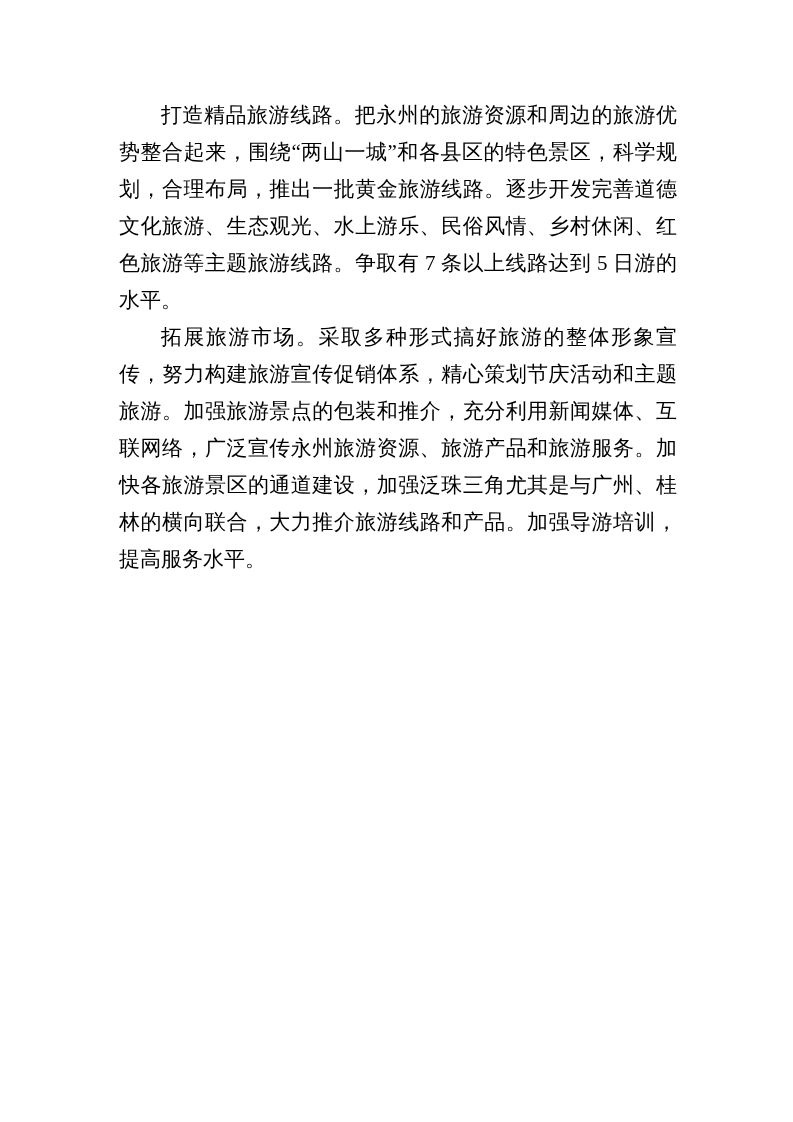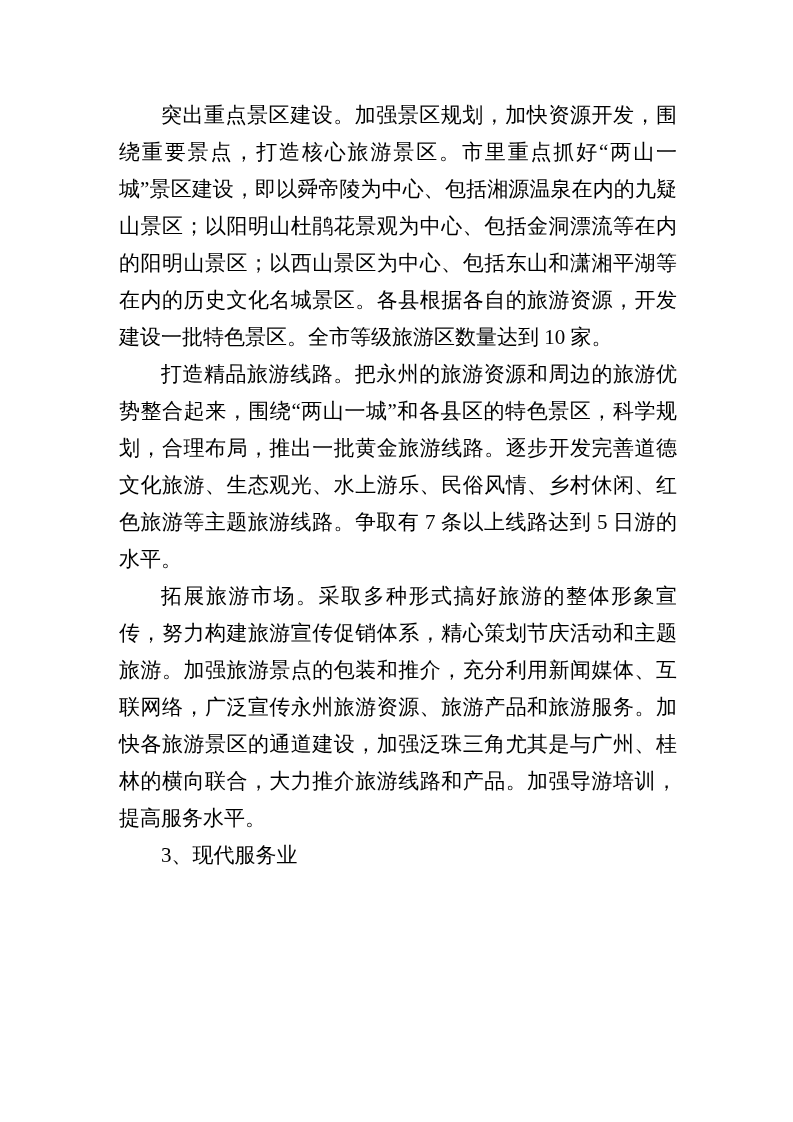--- a/index.html
+++ b/index.html
@@ -30,18 +30,16 @@
     padding: 0;
     text-indent: 2em;
     font-weight: normal;
   }
 </style>
 </head>
 <body>
 
 <div class="page">
   <div class="content">
-    <p>突出重点景区建设。加强景区规划，加快资源开发，围绕重要景点，打造核心旅游景区。市里重点抓好“两山一城”景区建设，即以舜帝陵为中心、包括湘源温泉在内的九疑山景区；以阳明山杜鹃花景观为中心、包括金洞漂流等在内的阳明山景区；以西山景区为中心、包括东山和潇湘平湖等在内的历史文化名城景区。各县根据各自的旅游资源，开发建设一批特色景区。全市等级旅游区数量达到 10 家。</p>
     <p>打造精品旅游线路。把永州的旅游资源和周边的旅游优势整合起来，围绕“两山一城”和各县区的特色景区，科学规划，合理布局，推出一批黄金旅游线路。逐步开发完善道德文化旅游、生态观光、水上游乐、民俗风情、乡村休闲、红色旅游等主题旅游线路。争取有 7 条以上线路达到 5 日游的水平。</p>
     <p>拓展旅游市场。采取多种形式搞好旅游的整体形象宣传，努力构建旅游宣传促销体系，精心策划节庆活动和主题旅游。加强旅游景点的包装和推介，充分利用新闻媒体、互联网络，广泛宣传永州旅游资源、旅游产品和旅游服务。加快各旅游景区的通道建设，加强泛珠三角尤其是与广州、桂林的横向联合，大力推介旅游线路和产品。加强导游培训，提高服务水平。</p>
-    <p>3、现代服务业</p>
   </div>
 </div>
 
 </body></html>

